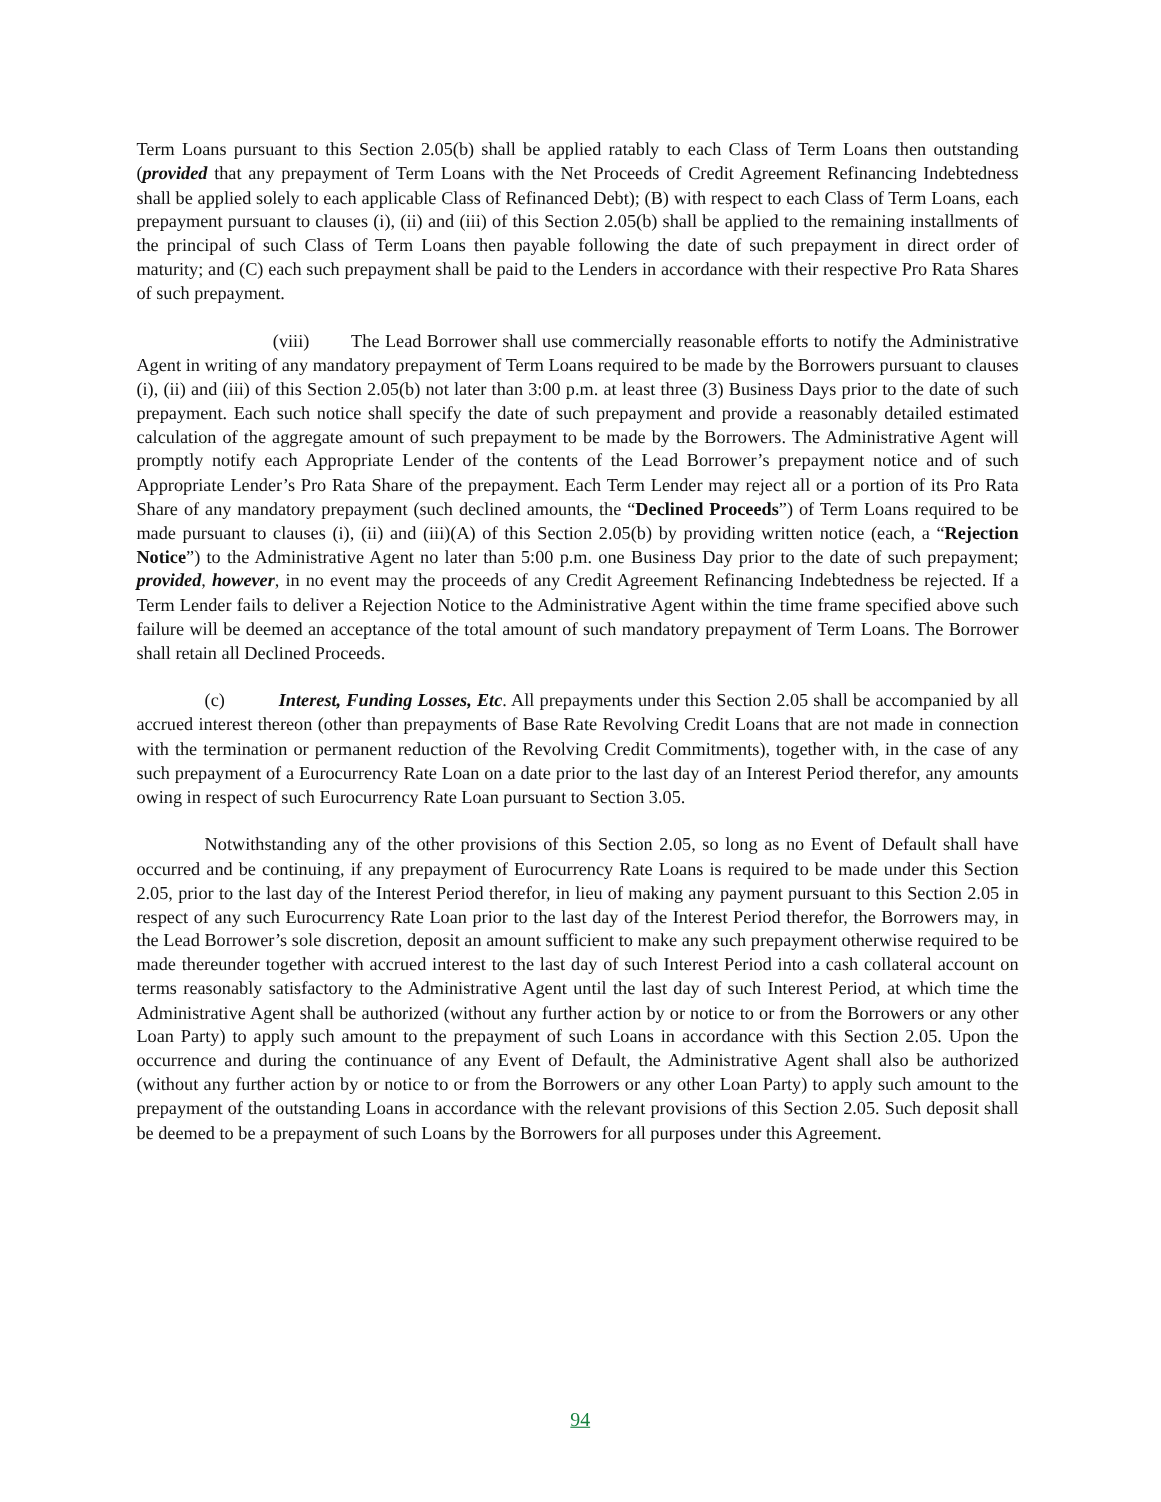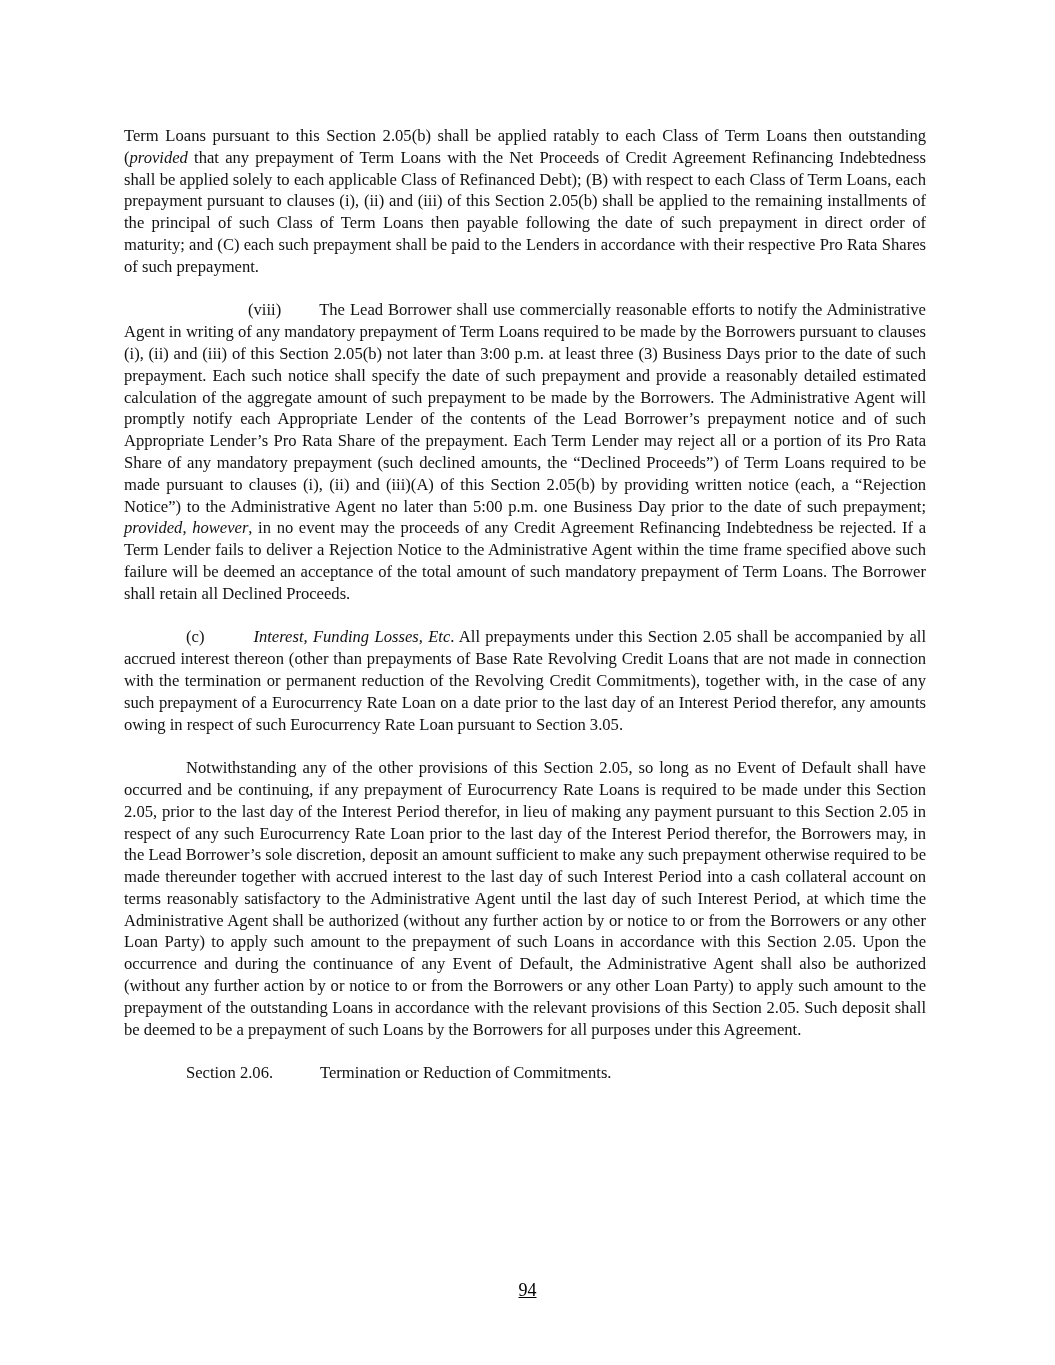--- a/index.html
+++ b/index.html
@@ -8,42 +8,41 @@
       font-family: "Liberation Serif", serif; color: #111111;
     }
     .page { position: absolute; left: 124px; top: 125px; width: 802px; }
     .para {
       font-size: 16.6px; line-height: 21.8px; text-align: justify;
       margin: 0 0 21.8px 0; text-align-last: left;
     }
     .indent1 { text-indent: 62px; }
     .indent2 { text-indent: 124px; }
     .u { }
-    .i { font-style: italic; }
-    .b { font-weight: normal; }
+    .i { font-style: italic; font-weight: bold; }
+    .b { font-weight: bold; }
     .tab { display: inline-block; width: 38px; }
     .tab2 { display: inline-block; width: 49px; }
     .heading { font-size: 16.6px; line-height: 21.8px; margin-top: 0; padding-left: 62px; }
     .heading .num { display: inline-block; width: 134px; }
     .pagenum {
       position: absolute; top: 1280px; left: 0; width: 1055px; text-align: center;
-      font-size: 18px; color: #000000; text-decoration: underline;
+      font-size: 18px; color: #15803d; text-decoration: underline;
       font-family: "Liberation Serif", serif;
     }
   </style>
 </head>
 <body>
 
 <div class="page">
 
   <p class="para"><span>Term Loans pursuant to this </span><span class="u">Section 2.05(b)</span><span> shall be applied ratably to each Class of Term Loans then outstanding (</span><span class="i">provided</span><span> that any prepayment of Term Loans with the Net Proceeds of Credit Agreement Refinancing Indebtedness shall be applied solely to each applicable Class of Refinanced Debt); (B) with respect to each Class of Term Loans, each prepayment pursuant to </span><span class="u">clauses (i)</span><span>, </span><span class="u">(ii)</span><span> and </span><span class="u">(iii)</span><span> of this </span><span class="u">Section 2.05(b)</span><span> shall be applied to the remaining installments of the principal of such Class of Term Loans then payable following the date of such prepayment in direct order of maturity; and (C) each such prepayment shall be paid to the Lenders in accordance with their respective Pro Rata Shares of such prepayment.</span></p>
 
   <p class="para indent2"><span>(viii)</span><span class="tab"></span><span>The Lead Borrower shall use commercially reasonable efforts to notify the Administrative Agent in writing of any mandatory prepayment of Term Loans required to be made by the Borrowers pursuant to </span><span class="u">clauses (i)</span><span>, </span><span class="u">(ii)</span><span> and </span><span class="u">(iii)</span><span> of this </span><span class="u">Section 2.05(b)</span><span> not later than 3:00 p.m. at least three (3) Business Days prior to the date of such prepayment.  Each such notice shall specify the date of such prepayment and provide a reasonably detailed estimated calculation of the aggregate amount of such prepayment to be made by the Borrowers.  The Administrative Agent will promptly notify each Appropriate Lender of the contents of the Lead Borrower’s prepayment notice and of such Appropriate Lender’s Pro Rata Share of the prepayment.  Each Term Lender may reject all or a portion of its Pro Rata Share of any mandatory prepayment (such declined amounts, the “</span><span class="b">Declined Proceeds</span><span>”) of Term Loans required to be made pursuant to </span><span class="u">clauses (i)</span><span>, </span><span class="u">(ii)</span><span> and </span><span class="u">(iii)(A)</span><span> of this </span><span class="u">Section 2.05(b)</span><span> by providing written notice (each, a “</span><span class="b">Rejection Notice</span><span>”) to the Administrative Agent no later than 5:00 p.m. one Business Day prior to the date of such prepayment; </span><span class="i">provided</span><span>, </span><span class="i">however</span><span>, in no event may the proceeds of any Credit Agreement Refinancing Indebtedness be rejected.  If a Term Lender fails to deliver a Rejection Notice to the Administrative Agent within the time frame specified above such failure will be deemed an acceptance of the total amount of such mandatory prepayment of Term Loans. The Borrower shall retain all Declined Proceeds.</span></p>
 
   <p class="para indent1"><span>(c)</span><span class="tab2"></span><span class="i">Interest, Funding Losses, Etc</span><span>.  All prepayments under this </span><span class="u">Section 2.05</span><span> shall be accompanied by all accrued interest thereon (other than prepayments of Base Rate Revolving Credit Loans that are not made in connection with the termination or permanent reduction of the Revolving Credit Commitments), together with, in the case of any such prepayment of a Eurocurrency Rate Loan on a date prior to the last day of an Interest Period therefor, any amounts owing in respect of such Eurocurrency Rate Loan pursuant to </span><span class="u">Section 3.05.</span></p>
 
   <p class="para indent1"><span>Notwithstanding any of the other provisions of this </span><span class="u">Section 2.05</span><span>, so long as no Event of Default shall have occurred and be continuing, if any prepayment of Eurocurrency Rate Loans is required to be made under this </span><span class="u">Section 2.05</span><span>, prior to the last day of the Interest Period therefor, in lieu of making any payment pursuant to this </span><span class="u">Section 2.05</span><span> in respect of any such Eurocurrency Rate Loan prior to the last day of the Interest Period therefor, the Borrowers may, in the Lead Borrower’s sole discretion, deposit an amount sufficient to make any such prepayment otherwise required to be made thereunder together with accrued interest to the last day of such Interest Period into a cash collateral account on terms reasonably satisfactory to the Administrative Agent until the last day of such Interest Period, at which time the Administrative Agent shall be authorized (without any further action by or notice to or from the Borrowers or any other Loan Party) to apply such amount to the prepayment of such Loans in accordance with this </span><span class="u">Section 2.05</span><span>.  Upon the occurrence and during the continuance of any Event of Default, the Administrative Agent shall also be authorized (without any further action by or notice to or from the Borrowers or any other Loan Party) to apply such amount to the prepayment of the outstanding Loans in accordance with the relevant provisions of this </span><span class="u">Section 2.05</span><span>.  Such deposit shall be deemed to be a prepayment of such Loans by the Borrowers for all purposes under this Agreement.</span></p>
 
-  <div class="heading"><span class="num">Section 2.06.</span><span class="u">Termination or Reduction of Commitments</span><span>.</span></div>
 
 </div>
 
 <div class="pagenum">94</div>
 
 </body></html>

